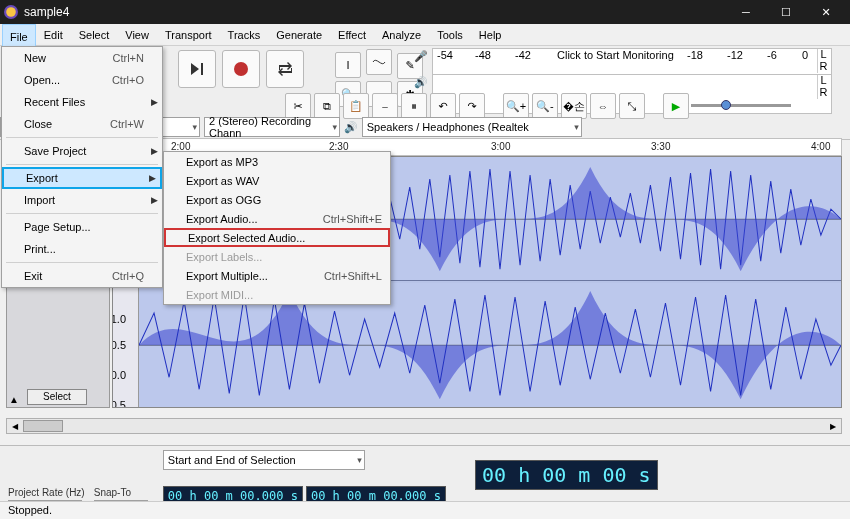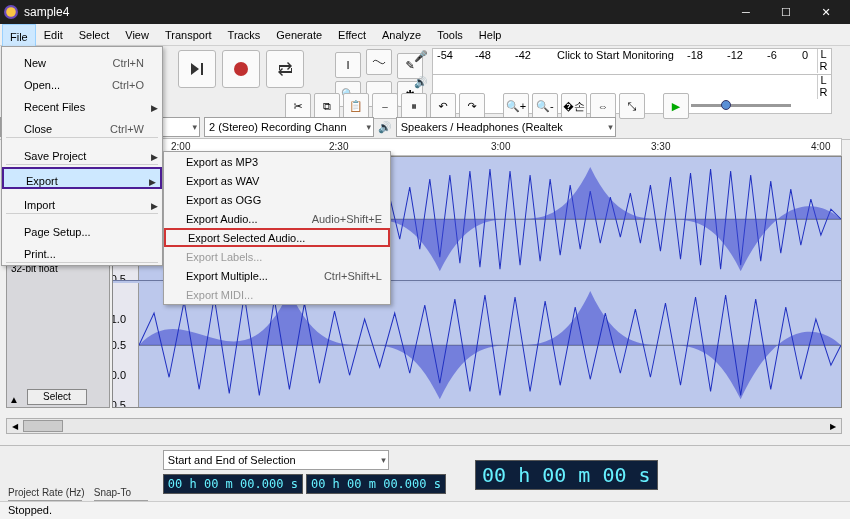--- a/index.html
+++ b/index.html
@@ -48,26 +48,26 @@
 .bottombar{position:absolute;left:0;right:0;bottom:18px;height:56px;background:#eee;border-top:1px solid #bbb;padding:4px 8px;}
 .bottombar .grp{display:inline-block;vertical-align:top;margin-right:6px;}
 .lbl{font-size:10px;color:#333;display:block;margin-bottom:2px;margin-top:37px;}
 .timebox{display:inline-block;background:#0d1f3a;color:#66f0ff;font-family:monospace;font-size:12px;padding:2px 4px;border:1px solid #555;}
 .timebox.big{font-size:20px;padding:2px 6px;}
 
 .statusbar{position:absolute;left:0;right:0;bottom:0;height:18px;background:#f3f3f3;border-top:1px solid #ccc;padding:2px 8px;font-size:11px;}
 
 
 .file-menu{position:absolute;left:1px;top:46px;width:162px;background:#f4f4f4;border:1px solid #a0a0a0;box-shadow:2px 2px 4px rgba(0,0,0,0.25);z-index:50;}
-.file-menu .row{height:22px;display:flex;align-items:flex-end;padding:0 8px 0 22px;position:relative;font-size:11px;}
+.file-menu .row{height:22px;display:flex;align-items:center;padding:0 8px 0 22px;position:relative;font-size:11px;}
 .file-menu .row .sc{position:absolute;right:18px;color:#555;font-size:11px;}
 .file-menu .row .arr{position:absolute;right:4px;font-size:9px;color:#333;}
 .file-menu .sep{height:1px;background:#cfcfcf;margin:2px 4px;}
 .file-menu .row.hl{background:#cde8ff;}
-.export-row{border:2px solid #4c1d95;}
+.export-row{border:2px solid #0ea5e9;}
 
 .export-menu{position:absolute;left:163px;top:151px;width:228px;background:#f4f4f4;border:1px solid #a0a0a0;box-shadow:2px 2px 4px rgba(0,0,0,0.25);z-index:51;}
 .export-menu .row{height:19px;display:flex;align-items:center;padding:0 25px 0 22px;position:relative;font-size:11px;}
 .export-menu .row.dis{color:#9a9a9a;}
 .export-menu .row .sc{position:absolute;right:8px;color:#555;}
 .export-menu .row.boxed{border:2px solid #d13434;}
 
 .spk-icon{width:12px;height:12px;}
 </style>
 </head>
@@ -168,21 +168,21 @@
     <div class="toolbtn" style="color:#0a0">▶</div>
     <div style="width:100px;height:26px;display:flex;align-items:center;">
       <div style="flex:1;height:3px;background:#999;position:relative;">
           <div style="position:absolute;left:30%;top:-4px;width:10px;height:10px;border-radius:50%;background:#5a8fd6;border:1px solid #336;"></div>
         </div>
     </div>
   </div>
 
   <div class="device-row">
     <div class="combo" style="width:200px">ophone (Realtek Audio)</div>
-    <div class="combo" style="width:170px">2 (Stereo) Recording Chann</div>
+    <div class="combo" style="width:136px">2 (Stereo) Recording Chann</div>
     <span>🔊</span>
     <div class="combo" style="width:220px">Speakers / Headphones (Realtek</div>
   </div>
 </div>
 
 <div class="timeline">
   <span class="tick" style="left:58px">2:00</span>
   <span class="tick" style="left:216px">2:30</span>
   <span class="tick" style="left:378px">3:00</span>
   <span class="tick" style="left:538px">3:30</span>
@@ -239,21 +239,21 @@
 <div class="bottombar">
   <div class="grp">
     <span class="lbl">Project Rate (Hz)</span>
     <div class="combo" style="width:74px">44100</div>
   </div>
   <div class="grp">
     <span class="lbl">Snap-To</span>
     <div class="combo" style="width:54px">Off</div>
   </div>
   <div class="grp" style="margin-left:6px">
-    <div class="combo" style="width:226px;margin-bottom:4px">Start and End of Selection</div>
+    <div class="combo" style="width:202px;margin-bottom:16px">Start and End of Selection</div>
     <span class="timebox">00 h 00 m 00.000 s</span>
     <span class="timebox">00 h 00 m 00.000 s</span>
   </div>
   <div class="grp" style="margin-left:20px;margin-top:10px">
     <span class="timebox big">00 h 00 m 00 s</span>
   </div>
 </div>
 
 <div class="statusbar">
   <span>Stopped.</span>
@@ -291,35 +291,39 @@
       <span class="arr">▶</span>
     </div>
   <div class="sep"></div>
   <div class="row">
       <span>Page Setup...</span>
     </div>
   <div class="row">
       <span>Print...</span>
     </div>
   <div class="sep"></div>
+  <div class="row">
+      <span>Exit</span>
+      <span class="sc">Ctrl+Q</span>
+    </div>
 </div>
 
 <div class="export-menu">
   <div class="row">
       <span>Export as MP3</span>
     </div>
   <div class="row">
       <span>Export as WAV</span>
     </div>
   <div class="row">
       <span>Export as OGG</span>
     </div>
   <div class="row">
       <span>Export Audio...</span>
-      <span class="sc">Audio+Shift+E</span>
+      <span class="sc">Ctrl+Shift+E</span>
     </div>
   <div class="row boxed">
       <span>Export Selected Audio...</span>
     </div>
   <div class="row dis">
       <span>Export Labels...</span>
     </div>
   <div class="row">
       <span>Export Multiple...</span>
       <span class="sc">Ctrl+Shift+L</span>

